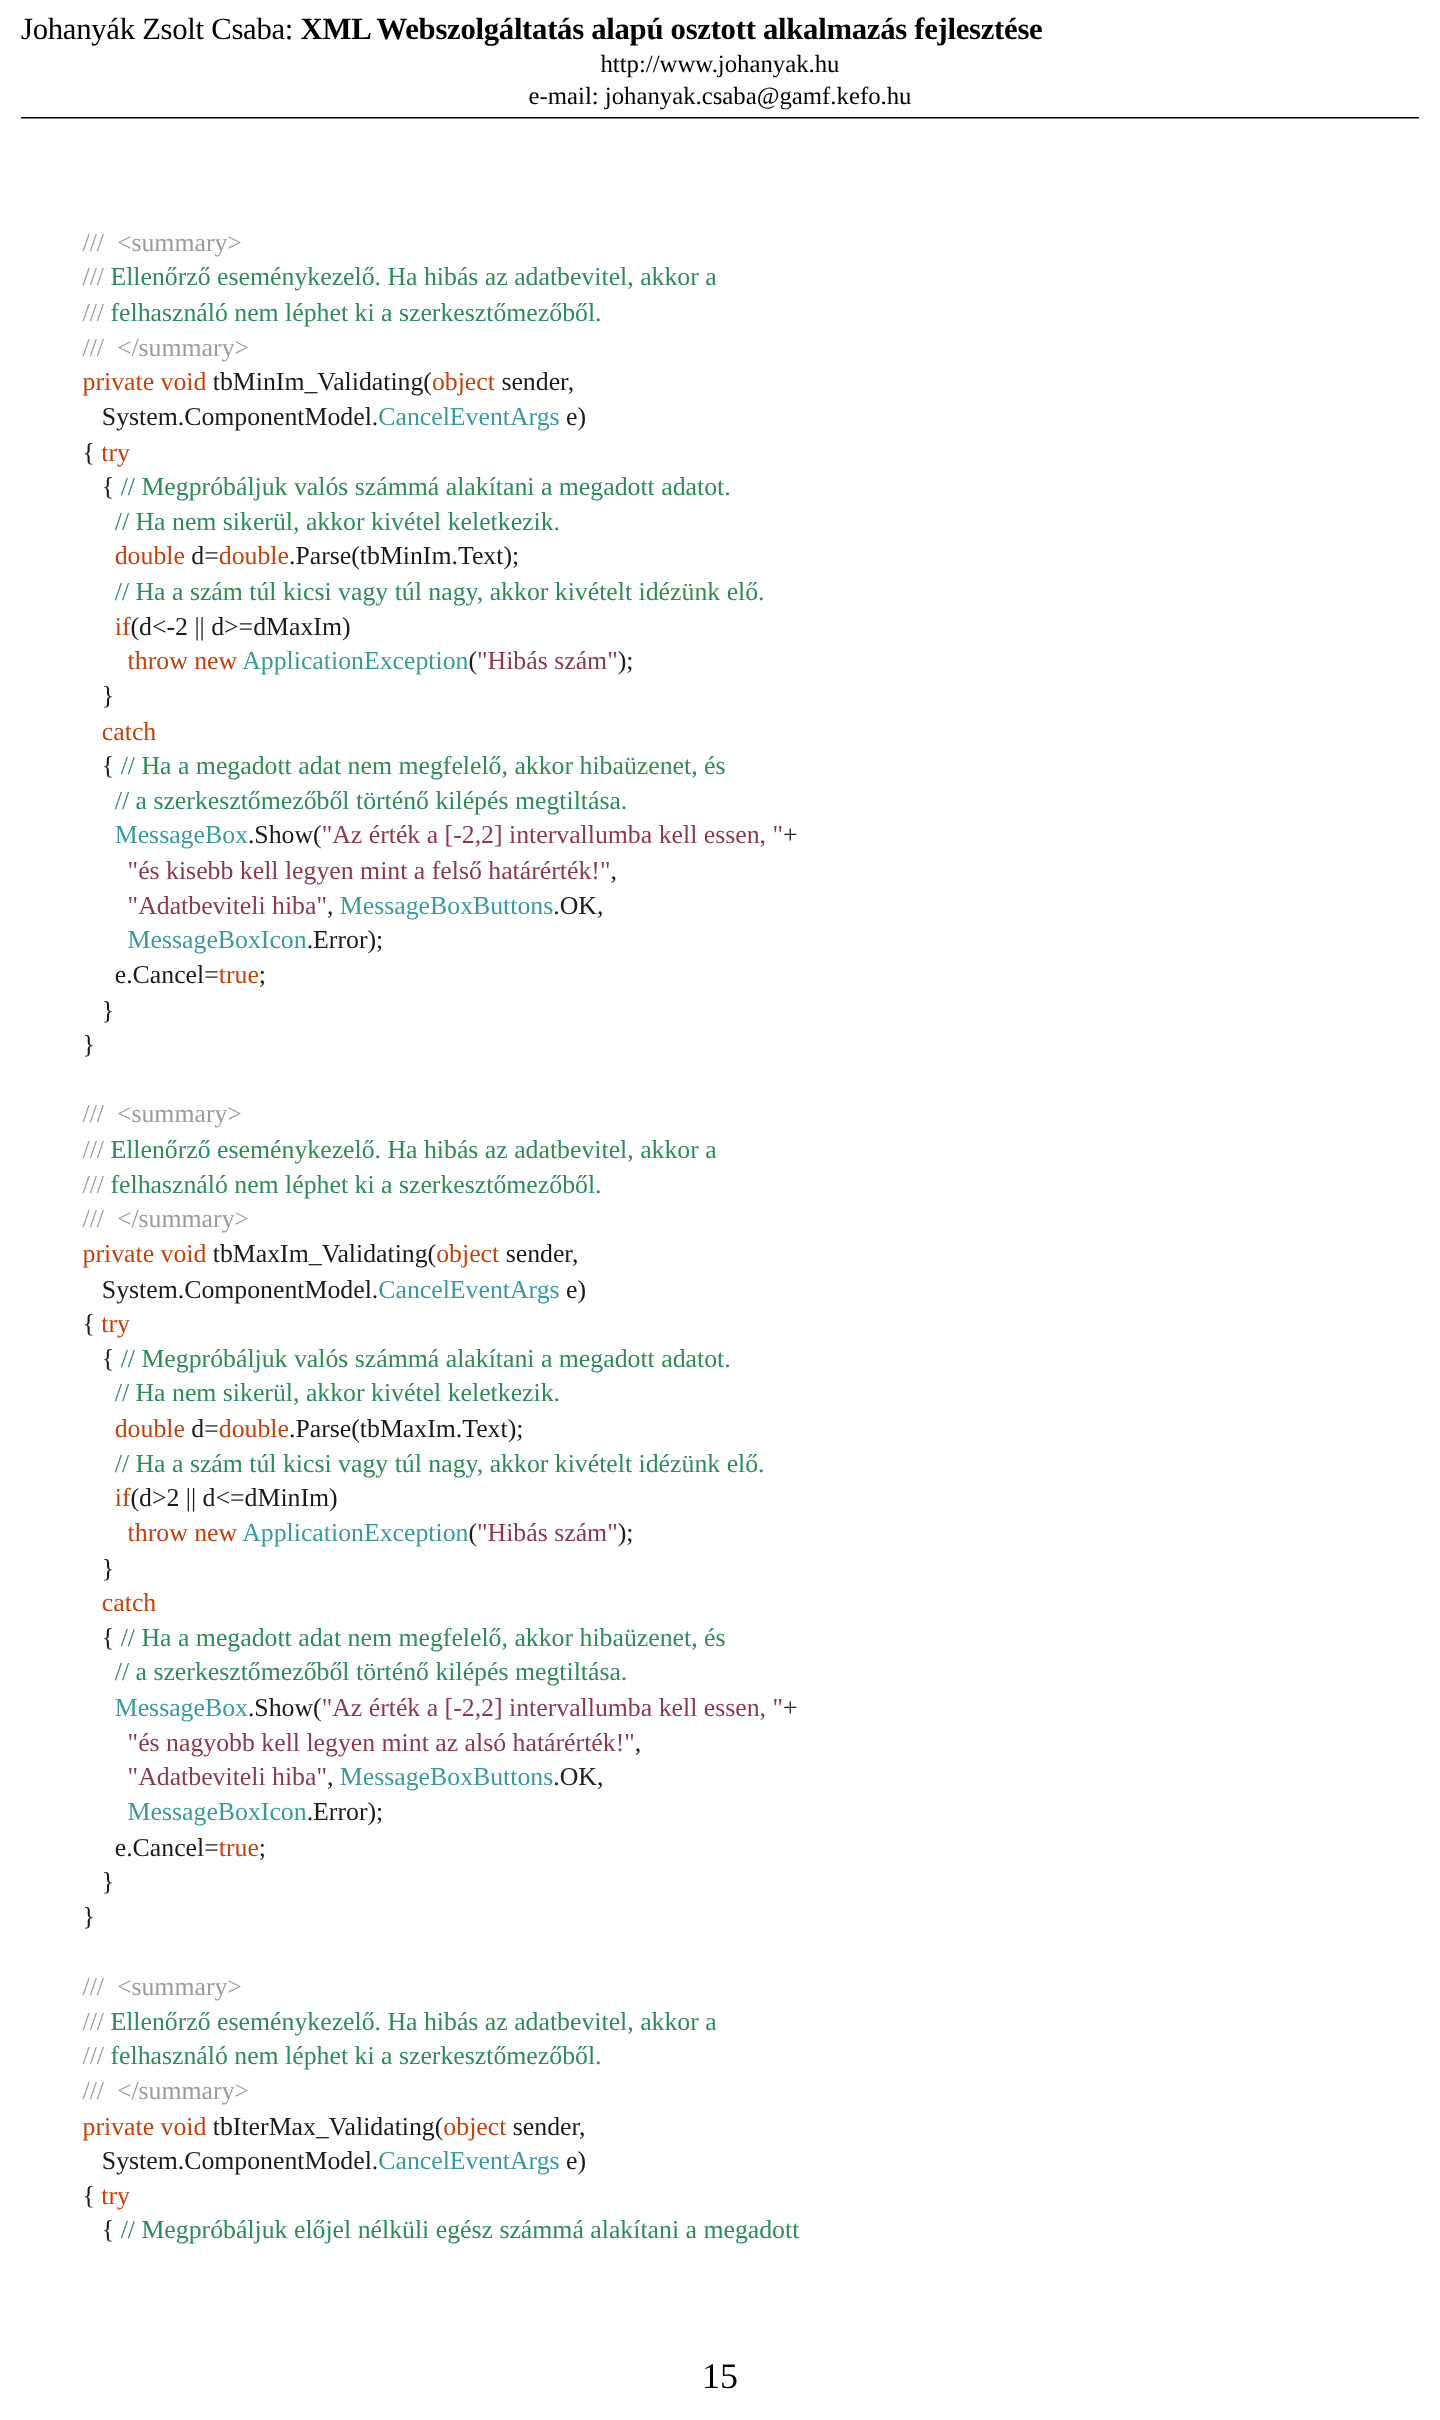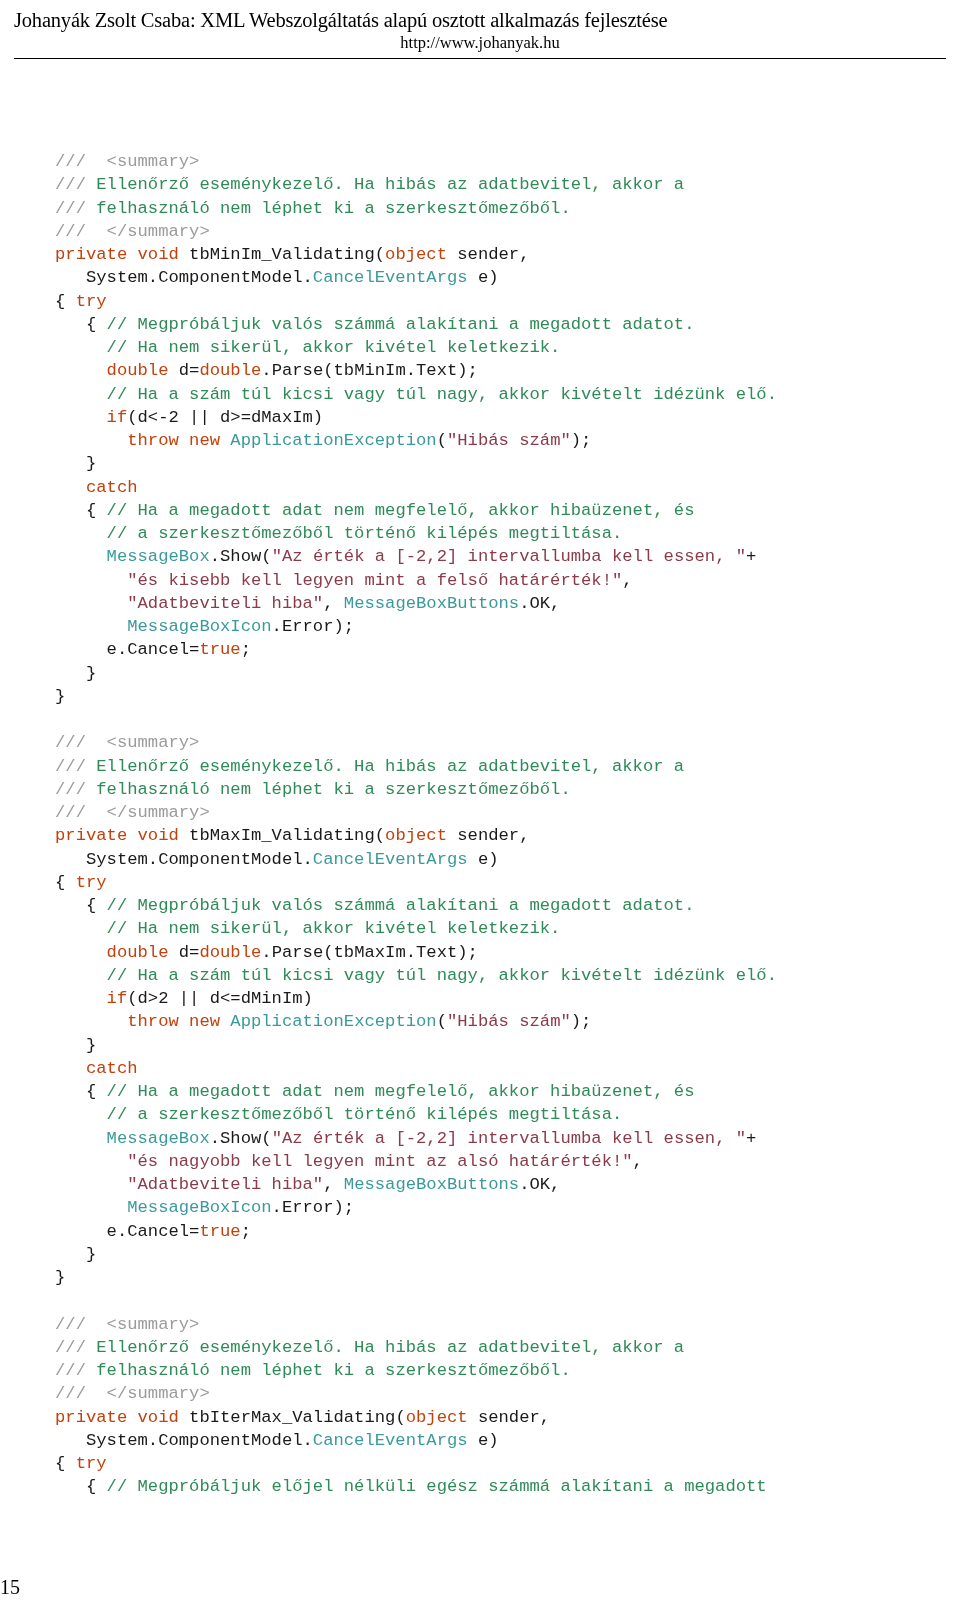--- a/index.html
+++ b/index.html
@@ -23,21 +23,21 @@
     font-family: "Liberation Serif", serif;
     font-size: 20.5px;
     line-height: 25px;
     color: #000;
     letter-spacing: -0.2px;
   }
   .hdr-title .author-prefix {
     font-weight: 400;
   }
   .hdr-title .title-main {
-    font-weight: 400;
+    font-weight: 700;
   }
   .hdr-line {
     font-family: "Liberation Serif", serif;
     font-size: 16.5px;
     line-height: 20.5px;
     color: #000;
     font-weight: 400;
     text-align: center;
   }
   .hdr-rule {
@@ -46,21 +46,21 @@
     margin: 4px 14px 0 14px;
     width: calc(100% - 28px);
   }
 
   
   .code-block {
     position: absolute;
     top: 150px;
     left: 55px;
     right: 10px;
-    font-family: Liberation Mono, monospace;
+    font-family: Liberation Serif, serif;
     font-size: 17.2px;
     line-height: 23.25px;
     white-space: pre;
     letter-spacing: 0px;
   }
   .code-line {
     height: 23.25px;
     white-space: pre;
   }
   .code-line.blank { height: 23.25px; }
@@ -72,32 +72,33 @@
   .t-type    { color: #3a9a9a; }          
   .t-str     { color: #8b3a4a; }          
   .t-plain   { color: #1a1a1a; }          
 
   
   .page-number {
     position: absolute;
     bottom: 14px;
     left: 0;
     width: 100%;
-    text-align: left;
+    text-align: center;
     font-family: "Liberation Serif", serif;
-    font-size: 20px;
+    font-size: 24px;
     color: #000;
   }
 </style>
 </head>
 <body>
 
 <div class="page-header">
   <div class="hdr-title">
     <span class="author-prefix">Johanyák Zsolt Csaba: </span><span class="title-main">XML Webszolgáltatás alapú osztott alkalmazás fejlesztése</span>
   </div>
   <div class="hdr-line">http://www.johanyak.hu</div>
+  <div class="hdr-line">e-mail: johanyak.csaba@gamf.kefo.hu</div>
 </div>
 <hr class="hdr-rule">
 
 <div class="code-block" id="code-block"><div class="code-line"><span class="t-doc">///  </span><span class="t-doc">&lt;summary&gt;</span></div><div class="code-line"><span class="t-doc">/// </span><span class="t-cmt">Ellenőrző eseménykezelő. Ha hibás az adatbevitel, akkor a</span></div><div class="code-line"><span class="t-doc">/// </span><span class="t-cmt">felhasználó nem léphet ki a szerkesztőmezőből.</span></div><div class="code-line"><span class="t-doc">///  </span><span class="t-doc">&lt;/summary&gt;</span></div><div class="code-line"><span class="t-kw">private void</span><span class="t-plain"> tbMinIm_Validating(</span><span class="t-kw">object</span><span class="t-plain"> sender,</span></div><div class="code-line"><span class="t-plain">   System.ComponentModel.</span><span class="t-type">CancelEventArgs</span><span class="t-plain"> e)</span></div><div class="code-line"><span class="t-plain">{ </span><span class="t-kw">try</span></div><div class="code-line"><span class="t-plain">   { </span><span class="t-cmt">// Megpróbáljuk valós számmá alakítani a megadott adatot.</span></div><div class="code-line"><span class="t-plain">     </span><span class="t-cmt">// Ha nem sikerül, akkor kivétel keletkezik.</span></div><div class="code-line"><span class="t-plain">     </span><span class="t-kw">double</span><span class="t-plain"> d=</span><span class="t-kw">double</span><span class="t-plain">.Parse(tbMinIm.Text);</span></div><div class="code-line"><span class="t-plain">     </span><span class="t-cmt">// Ha a szám túl kicsi vagy túl nagy, akkor kivételt idézünk elő.</span></div><div class="code-line"><span class="t-plain">     </span><span class="t-kw">if</span><span class="t-plain">(d&lt;-2 || d&gt;=dMaxIm)</span></div><div class="code-line"><span class="t-plain">       </span><span class="t-kw">throw new</span><span class="t-plain"> </span><span class="t-type">ApplicationException</span><span class="t-plain">(</span><span class="t-str">"Hibás szám"</span><span class="t-plain">);</span></div><div class="code-line"><span class="t-plain">   }</span></div><div class="code-line"><span class="t-plain">   </span><span class="t-kw">catch</span></div><div class="code-line"><span class="t-plain">   { </span><span class="t-cmt">// Ha a megadott adat nem megfelelő, akkor hibaüzenet, és</span></div><div class="code-line"><span class="t-plain">     </span><span class="t-cmt">// a szerkesztőmezőből történő kilépés megtiltása.</span></div><div class="code-line"><span class="t-plain">     </span><span class="t-type">MessageBox</span><span class="t-plain">.Show(</span><span class="t-str">"Az érték a [-2,2] intervallumba kell essen, "</span><span class="t-plain">+</span></div><div class="code-line"><span class="t-plain">       </span><span class="t-str">"és kisebb kell legyen mint a felső határérték!"</span><span class="t-plain">,</span></div><div class="code-line"><span class="t-plain">       </span><span class="t-str">"Adatbeviteli hiba"</span><span class="t-plain">, </span><span class="t-type">MessageBoxButtons</span><span class="t-plain">.OK,</span></div><div class="code-line"><span class="t-plain">       </span><span class="t-type">MessageBoxIcon</span><span class="t-plain">.Error);</span></div><div class="code-line"><span class="t-plain">     e.Cancel=</span><span class="t-kw">true</span><span class="t-plain">;</span></div><div class="code-line"><span class="t-plain">   }</span></div><div class="code-line"><span class="t-plain">}</span></div><div class="code-line blank">&nbsp;</div><div class="code-line"><span class="t-doc">///  </span><span class="t-doc">&lt;summary&gt;</span></div><div class="code-line"><span class="t-doc">/// </span><span class="t-cmt">Ellenőrző eseménykezelő. Ha hibás az adatbevitel, akkor a</span></div><div class="code-line"><span class="t-doc">/// </span><span class="t-cmt">felhasználó nem léphet ki a szerkesztőmezőből.</span></div><div class="code-line"><span class="t-doc">///  </span><span class="t-doc">&lt;/summary&gt;</span></div><div class="code-line"><span class="t-kw">private void</span><span class="t-plain"> tbMaxIm_Validating(</span><span class="t-kw">object</span><span class="t-plain"> sender,</span></div><div class="code-line"><span class="t-plain">   System.ComponentModel.</span><span class="t-type">CancelEventArgs</span><span class="t-plain"> e)</span></div><div class="code-line"><span class="t-plain">{ </span><span class="t-kw">try</span></div><div class="code-line"><span class="t-plain">   { </span><span class="t-cmt">// Megpróbáljuk valós számmá alakítani a megadott adatot.</span></div><div class="code-line"><span class="t-plain">     </span><span class="t-cmt">// Ha nem sikerül, akkor kivétel keletkezik.</span></div><div class="code-line"><span class="t-plain">     </span><span class="t-kw">double</span><span class="t-plain"> d=</span><span class="t-kw">double</span><span class="t-plain">.Parse(tbMaxIm.Text);</span></div><div class="code-line"><span class="t-plain">     </span><span class="t-cmt">// Ha a szám túl kicsi vagy túl nagy, akkor kivételt idézünk elő.</span></div><div class="code-line"><span class="t-plain">     </span><span class="t-kw">if</span><span class="t-plain">(d&gt;2 || d&lt;=dMinIm)</span></div><div class="code-line"><span class="t-plain">       </span><span class="t-kw">throw new</span><span class="t-plain"> </span><span class="t-type">ApplicationException</span><span class="t-plain">(</span><span class="t-str">"Hibás szám"</span><span class="t-plain">);</span></div><div class="code-line"><span class="t-plain">   }</span></div><div class="code-line"><span class="t-plain">   </span><span class="t-kw">catch</span></div><div class="code-line"><span class="t-plain">   { </span><span class="t-cmt">// Ha a megadott adat nem megfelelő, akkor hibaüzenet, és</span></div><div class="code-line"><span class="t-plain">     </span><span class="t-cmt">// a szerkesztőmezőből történő kilépés megtiltása.</span></div><div class="code-line"><span class="t-plain">     </span><span class="t-type">MessageBox</span><span class="t-plain">.Show(</span><span class="t-str">"Az érték a [-2,2] intervallumba kell essen, "</span><span class="t-plain">+</span></div><div class="code-line"><span class="t-plain">       </span><span class="t-str">"és nagyobb kell legyen mint az alsó határérték!"</span><span class="t-plain">,</span></div><div class="code-line"><span class="t-plain">       </span><span class="t-str">"Adatbeviteli hiba"</span><span class="t-plain">, </span><span class="t-type">MessageBoxButtons</span><span class="t-plain">.OK,</span></div><div class="code-line"><span class="t-plain">       </span><span class="t-type">MessageBoxIcon</span><span class="t-plain">.Error);</span></div><div class="code-line"><span class="t-plain">     e.Cancel=</span><span class="t-kw">true</span><span class="t-plain">;</span></div><div class="code-line"><span class="t-plain">   }</span></div><div class="code-line"><span class="t-plain">}</span></div><div class="code-line blank">&nbsp;</div><div class="code-line"><span class="t-doc">///  </span><span class="t-doc">&lt;summary&gt;</span></div><div class="code-line"><span class="t-doc">/// </span><span class="t-cmt">Ellenőrző eseménykezelő. Ha hibás az adatbevitel, akkor a</span></div><div class="code-line"><span class="t-doc">/// </span><span class="t-cmt">felhasználó nem léphet ki a szerkesztőmezőből.</span></div><div class="code-line"><span class="t-doc">///  </span><span class="t-doc">&lt;/summary&gt;</span></div><div class="code-line"><span class="t-kw">private void</span><span class="t-plain"> tbIterMax_Validating(</span><span class="t-kw">object</span><span class="t-plain"> sender,</span></div><div class="code-line"><span class="t-plain">   System.ComponentModel.</span><span class="t-type">CancelEventArgs</span><span class="t-plain"> e)</span></div><div class="code-line"><span class="t-plain">{ </span><span class="t-kw">try</span></div><div class="code-line"><span class="t-plain">   { </span><span class="t-cmt">// Megpróbáljuk előjel nélküli egész számmá alakítani a megadott</span></div></div>
 
 <div class="page-number">15</div>
 
 </body></html>

